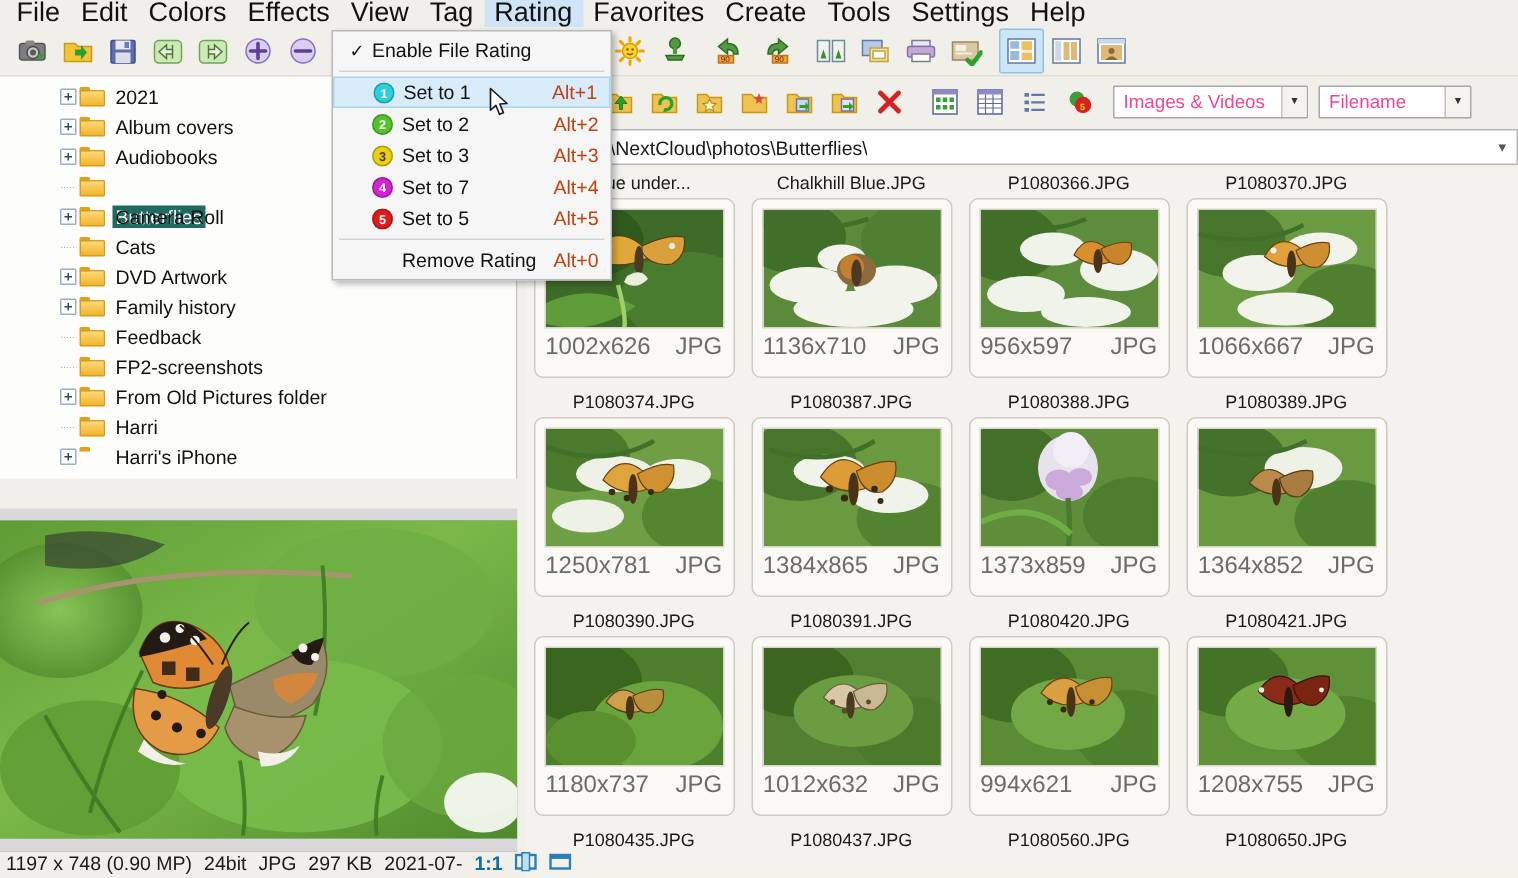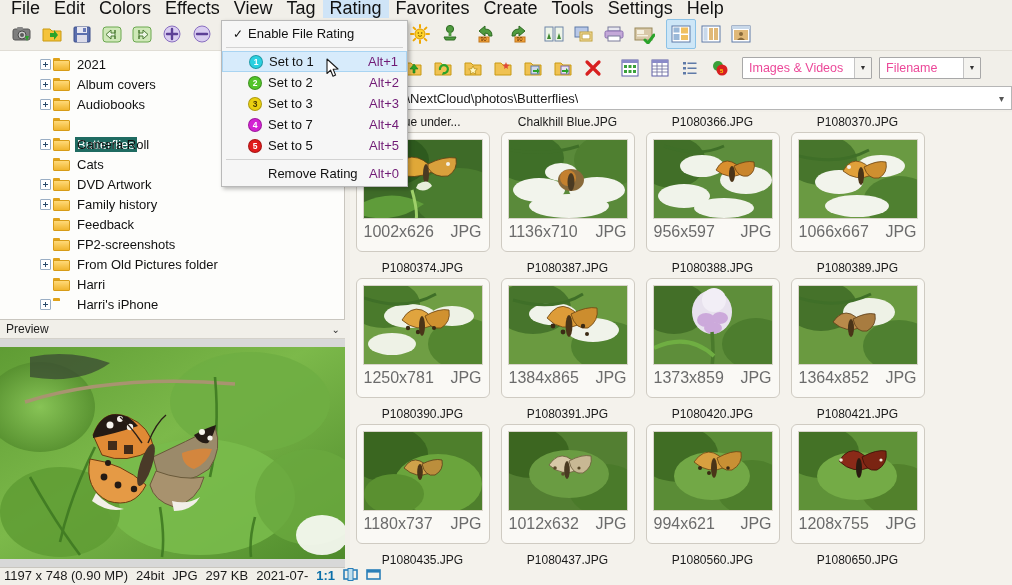--- a/index.html
+++ b/index.html
@@ -241,21 +241,21 @@
   .menu .row.hl { background: #d7ebfb; border: 1px solid #a9d4f2; height:21px; }
   .menu .mcheck { width: 20px; text-align: center; font-size: 12px; color:#111; flex:0 0 auto;}
   .menu .mbadge {
     width: 14px; height: 14px; border-radius: 50%;
     display: flex; align-items: center; justify-content: center;
     font-size: 8.5px; font-weight: bold; color: #fff;
     flex: 0 0 auto; margin-right: 6px;
     border: 1px solid rgba(0,0,0,0.25);
   }
   .menu .mlabel { flex: 1 1 auto; }
-  .menu .maccel { color: #701a75; padding-left: 10px; }
+  .menu .maccel { color: #c2410c; padding-left: 10px; }
   .menu .msep { height: 1px; background: #d2d2d2; margin: 3px 4px; }
 
   
   .cursor {
     position: absolute; left: 326px; top: 58px; z-index: 80;
     width: 14px; height: 20px;
     pointer-events: none;
   }
 </style>
 </head>
@@ -713,24 +713,20 @@
         <span class="tlabel">Harri's iPhone</span>
       </div>
 
     </div>
     <div class="tree-scroll">
       <div class="thumbv"></div>
     </div>
   </div>
   <div class="tree-vline"></div>
 
-  <div class="preview-hdr">
-    <span>Preview</span>
-    <span class="chev">⌄</span>
-  </div>
   <div class="preview-body">
     <div class="preview-img">
       <svg width="345" height="212" viewBox="0 0 345 212" preserveAspectRatio="none">
         <defs>
           <linearGradient id="leafbg" x1="0" y1="0" x2="1" y2="1">
             <stop offset="0%" stop-color="#5f9c34"></stop>
             <stop offset="45%" stop-color="#7cb94a"></stop>
             <stop offset="100%" stop-color="#4e8a2b"></stop>
           </linearGradient>
           <radialGradient id="leafblob" cx="50%" cy="50%">

